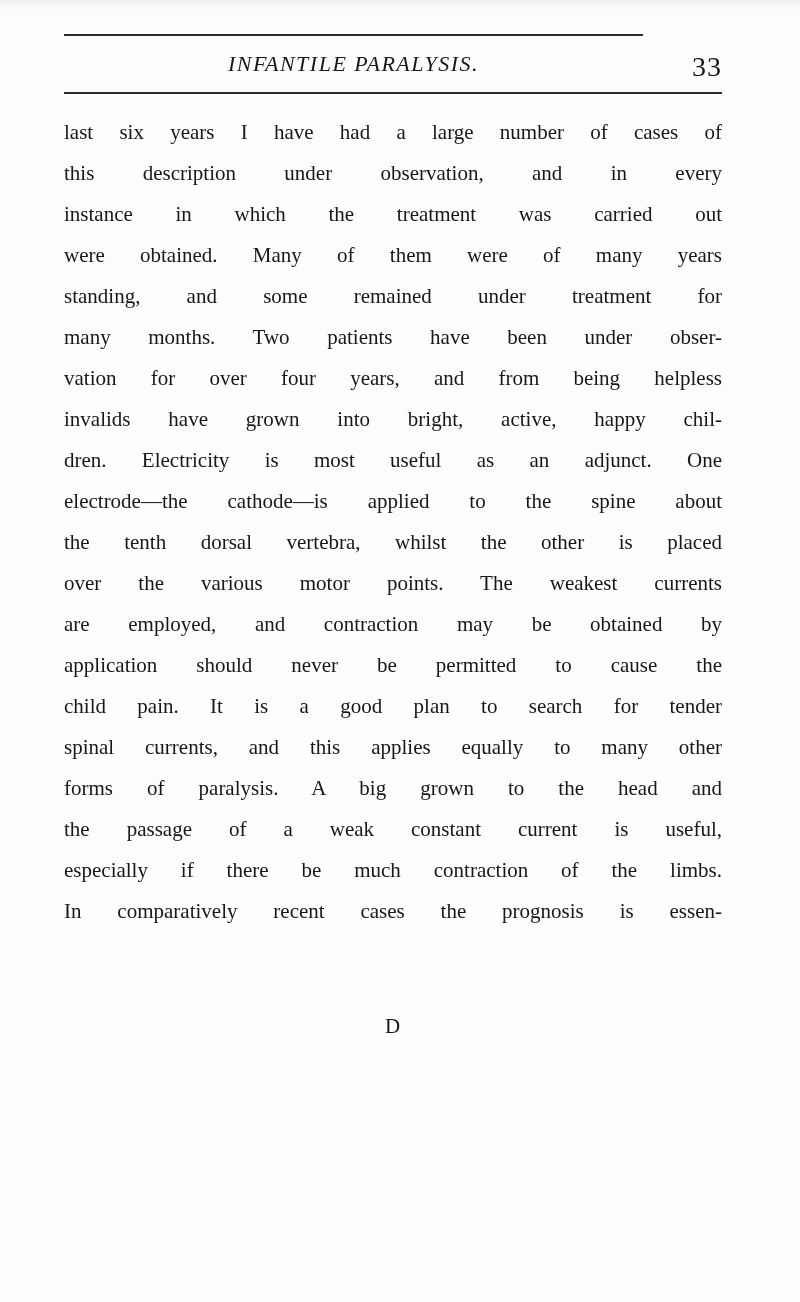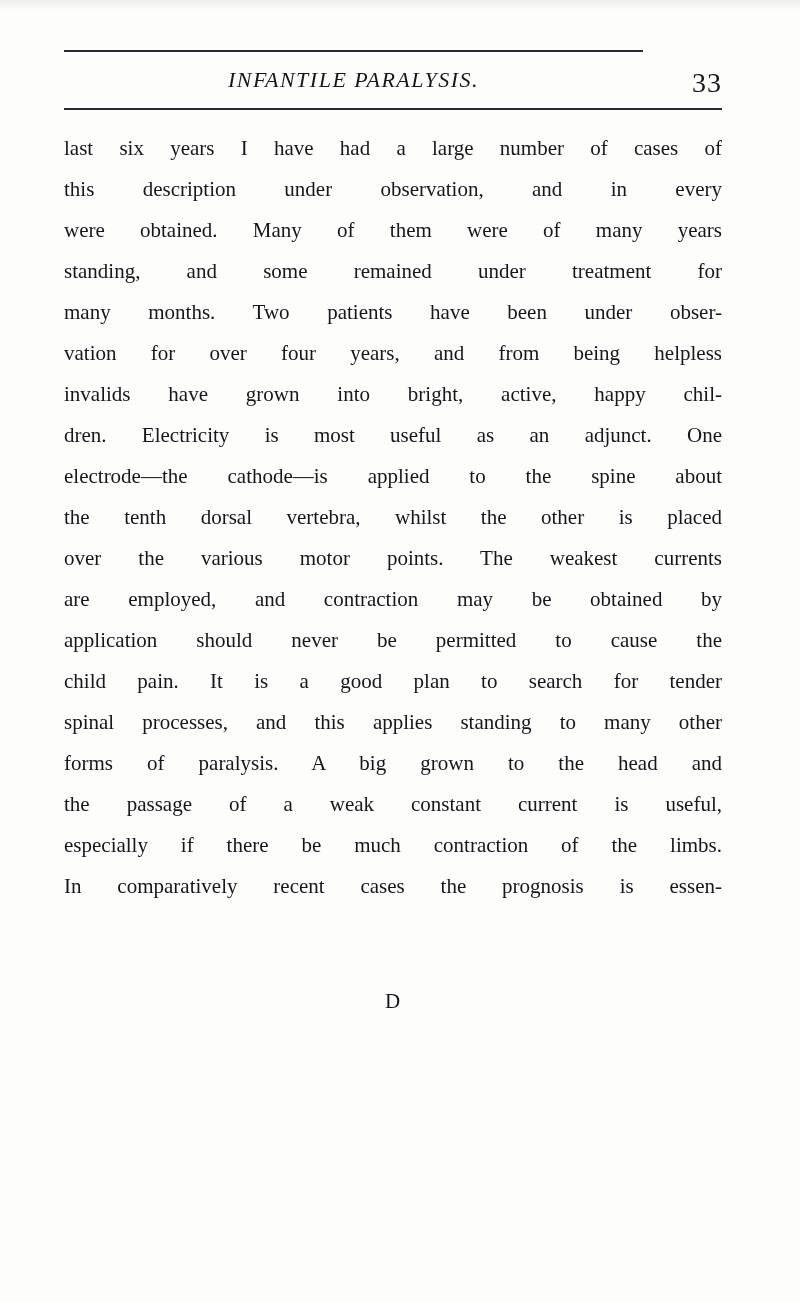--- a/index.html
+++ b/index.html
@@ -6,21 +6,21 @@
     margin: 0;
     padding: 0;
     background: #e9e9e7;
   }
   .page {
     position: relative;
     width: 800px;
     height: 1302px;
     background: #fdfdfb;
     box-sizing: border-box;
-    padding: 50px 78px 0 64px;
+    padding: 34px 78px 0 64px;
     font-family: "Liberation Serif", "DejaVu Serif", serif;
     color: #17171a;
     overflow: hidden;
   }
   .page::before {
     content: "";
     position: absolute;
     left: 0; top: 0; right: 0; height: 10px;
     background: linear-gradient(to bottom, rgba(0,0,0,0.06), rgba(0,0,0,0));
     pointer-events: none;
@@ -89,33 +89,34 @@
   <div class="header-row">
     <span class="header-title">INFANTILE PARALYSIS.</span>
     <span class="header-page-number">33</span>
   </div>
 
   <hr class="rule rule-bottom">
 
   <div class="body-text">
       <div class="text-line">last six years I have had a large number of cases of</div>
       <div class="text-line">this description under observation, and in every</div>
+      <div class="text-line">instance in which the treatment was carried out</div>
       <div class="text-line">were obtained. Many of them were of many years</div>
       <div class="text-line">standing, and some remained under treatment for</div>
       <div class="text-line">many months. Two patients have been under obser-</div>
       <div class="text-line">vation for over four years, and from being helpless</div>
       <div class="text-line">invalids have grown into bright, active, happy chil-</div>
       <div class="text-line">dren. Electricity is most useful as an adjunct. One</div>
       <div class="text-line">electrode—the cathode—is applied to the spine about</div>
       <div class="text-line">the tenth dorsal vertebra, whilst the other is placed</div>
       <div class="text-line">over the various motor points. The weakest currents</div>
       <div class="text-line">are employed, and contraction may be obtained by</div>
       <div class="text-line">application should never be permitted to cause the</div>
       <div class="text-line">child pain. It is a good plan to search for tender</div>
-      <div class="text-line">spinal processes, and this applies standing to many other</div>
+      <div class="text-line">spinal currents, and this applies equally to many other</div>
       <div class="text-line">forms of paralysis. A big grown to the head and</div>
       <div class="text-line">the passage of a weak constant current is useful,</div>
       <div class="text-line">especially if there be much contraction of the limbs.</div>
       <div class="text-line">In comparatively recent cases the prognosis is essen-</div>
     </div>
 
   <div class="signature-mark">D</div>
 
 </div>
 

